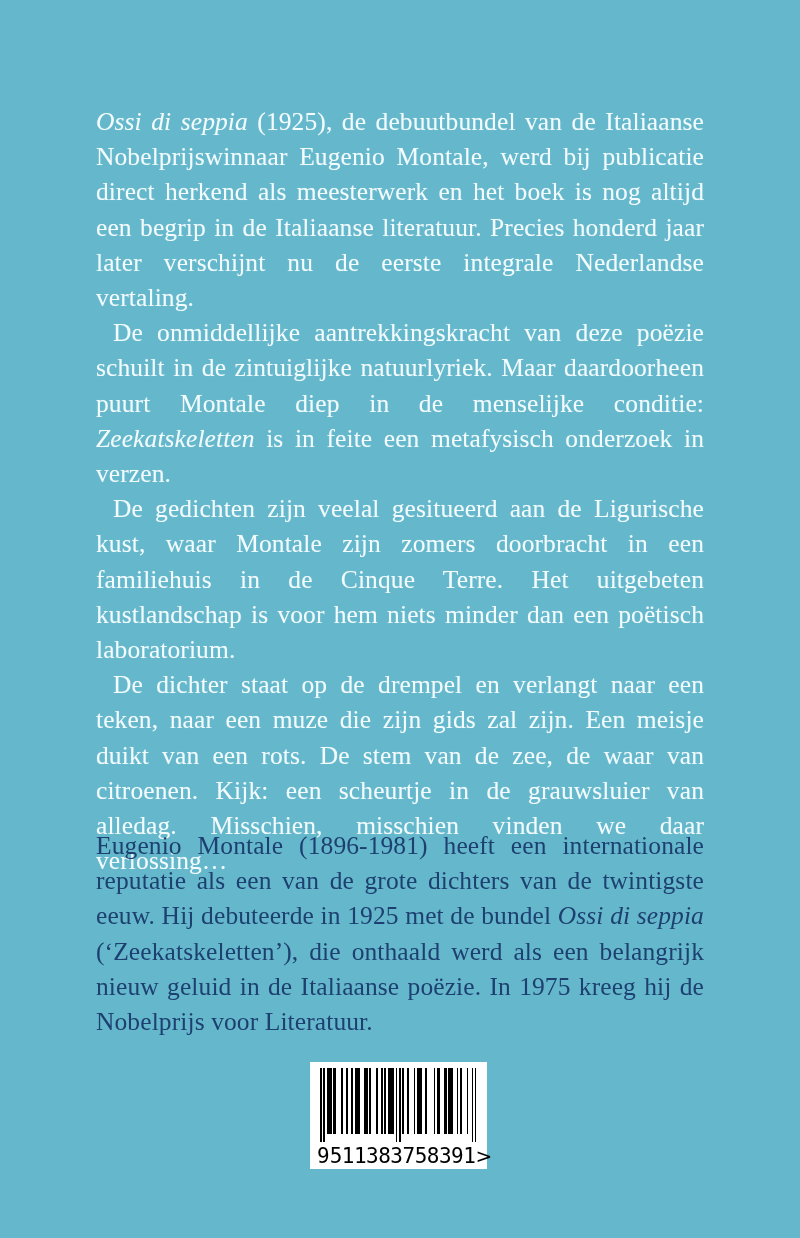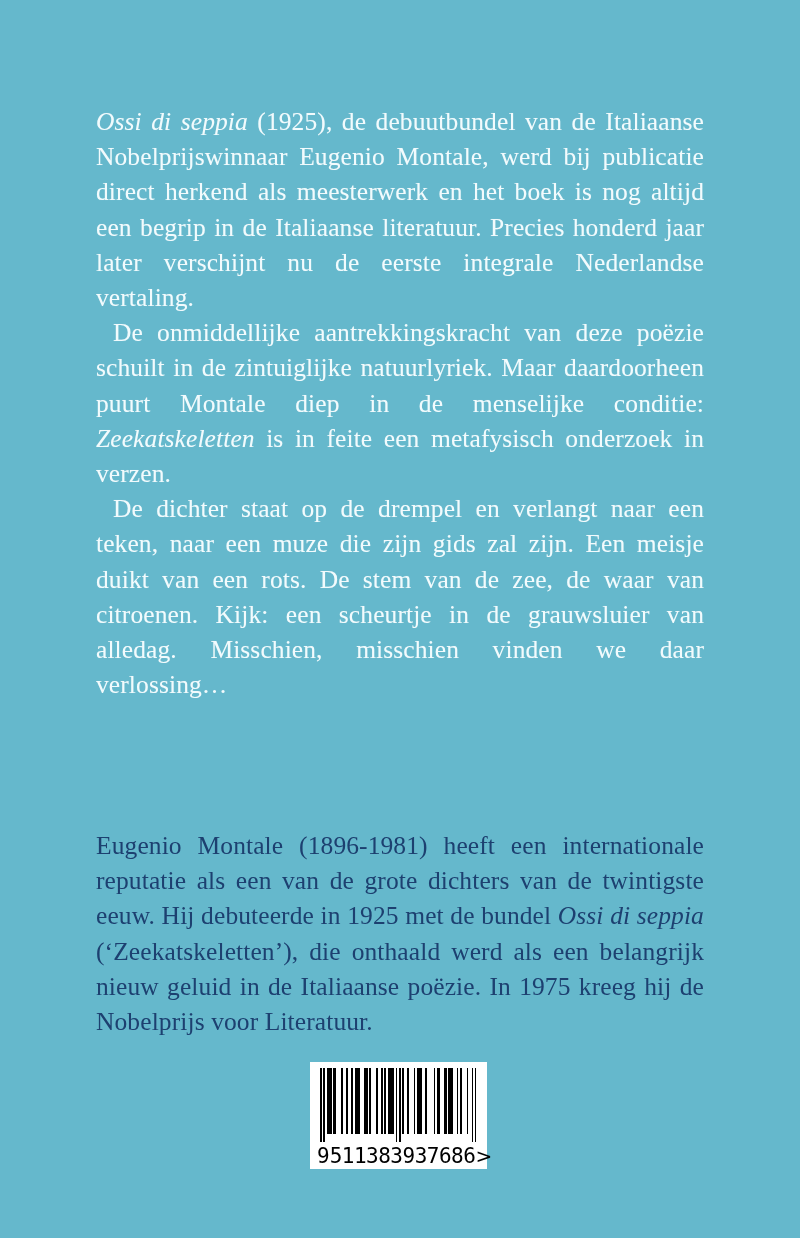--- a/index.html
+++ b/index.html
@@ -122,20 +122,21 @@
 <body>
 
 <div class="cover">
 
   <div class="text-column">
 
     <p class="blurb"><em>Ossi di seppia</em><span> (1925), de debuutbundel van de Italiaanse Nobelprijswinnaar Eugenio Montale, werd bij publicatie direct herkend als meesterwerk en het boek is nog altijd een begrip in de Italiaanse literatuur. Precies honderd jaar later verschijnt nu de eerste integrale Nederlandse vertaling.</span></p>
 
     <p class="blurb indented"><span>De onmiddellijke aantrekkingskracht van deze poëzie schuilt in de zintuiglijke natuurlyriek. Maar daardoorheen puurt Montale diep in de menselijke conditie: </span><em>Zeekatskeletten</em><span> is in feite een metafysisch onderzoek in verzen.</span></p>
 
+    <p class="blurb indented">De gedichten zijn veelal gesitueerd aan de Ligurische kust, waar Montale zijn zomers doorbracht in een familiehuis in de Cinque Terre. Het uitgebeten kustlandschap is voor hem niets minder dan een poëtisch laboratorium.</p>
 
     <p class="blurb indented">De dichter staat op de drempel en verlangt naar een teken, naar een muze die zijn gids zal zijn. Een meisje duikt van een rots. De stem van de zee, de waar van citroenen. Kijk: een scheurtje in de grauwsluier van alledag. Misschien, misschien vinden we daar verlossing…</p>
 
   </div>
 
   <div class="bio-block">
     <p class="bio"><span>Eugenio Montale (1896-1981) heeft een internationale reputatie als een van de grote dichters van de twintigste eeuw. Hij debuteerde in 1925 met de bundel </span><em>Ossi di seppia</em><span> (‘Zeekatskeletten’), die onthaald werd als een belangrijk nieuw geluid in de Italiaanse poëzie. In 1975 kreeg hij de Nobelprijs voor Literatuur.</span></p>
   </div>
 
   <div class="barcode-area">
@@ -197,19 +198,19 @@
           <div class="bar short" style="width: 4.95789px; height: 66px; background: transparent;"></div>
           <div class="bar short" style="width: 1.65263px; height: 66px; background: rgb(0, 0, 0);"></div>
           <div class="bar short" style="width: 3.30526px; height: 66px; background: transparent;"></div>
           <div class="bar tall" style="width: 1.65263px; height: 74px; background: rgb(0, 0, 0);"></div>
           <div class="bar tall" style="width: 1.65263px; height: 74px; background: transparent;"></div>
           <div class="bar tall" style="width: 1.65263px; height: 74px; background: rgb(0, 0, 0);"></div>
         </div>
       <div class="barcode-digits">
         <span class="d-lead">9</span>
         <span class="d-group">511383</span>
-        <span class="d-group">937686</span>
+        <span class="d-group">758391</span>
         <span class="d-caret">&gt;</span>
       </div>
     </div>
   </div>
 
 </div>
 
 </body></html>

